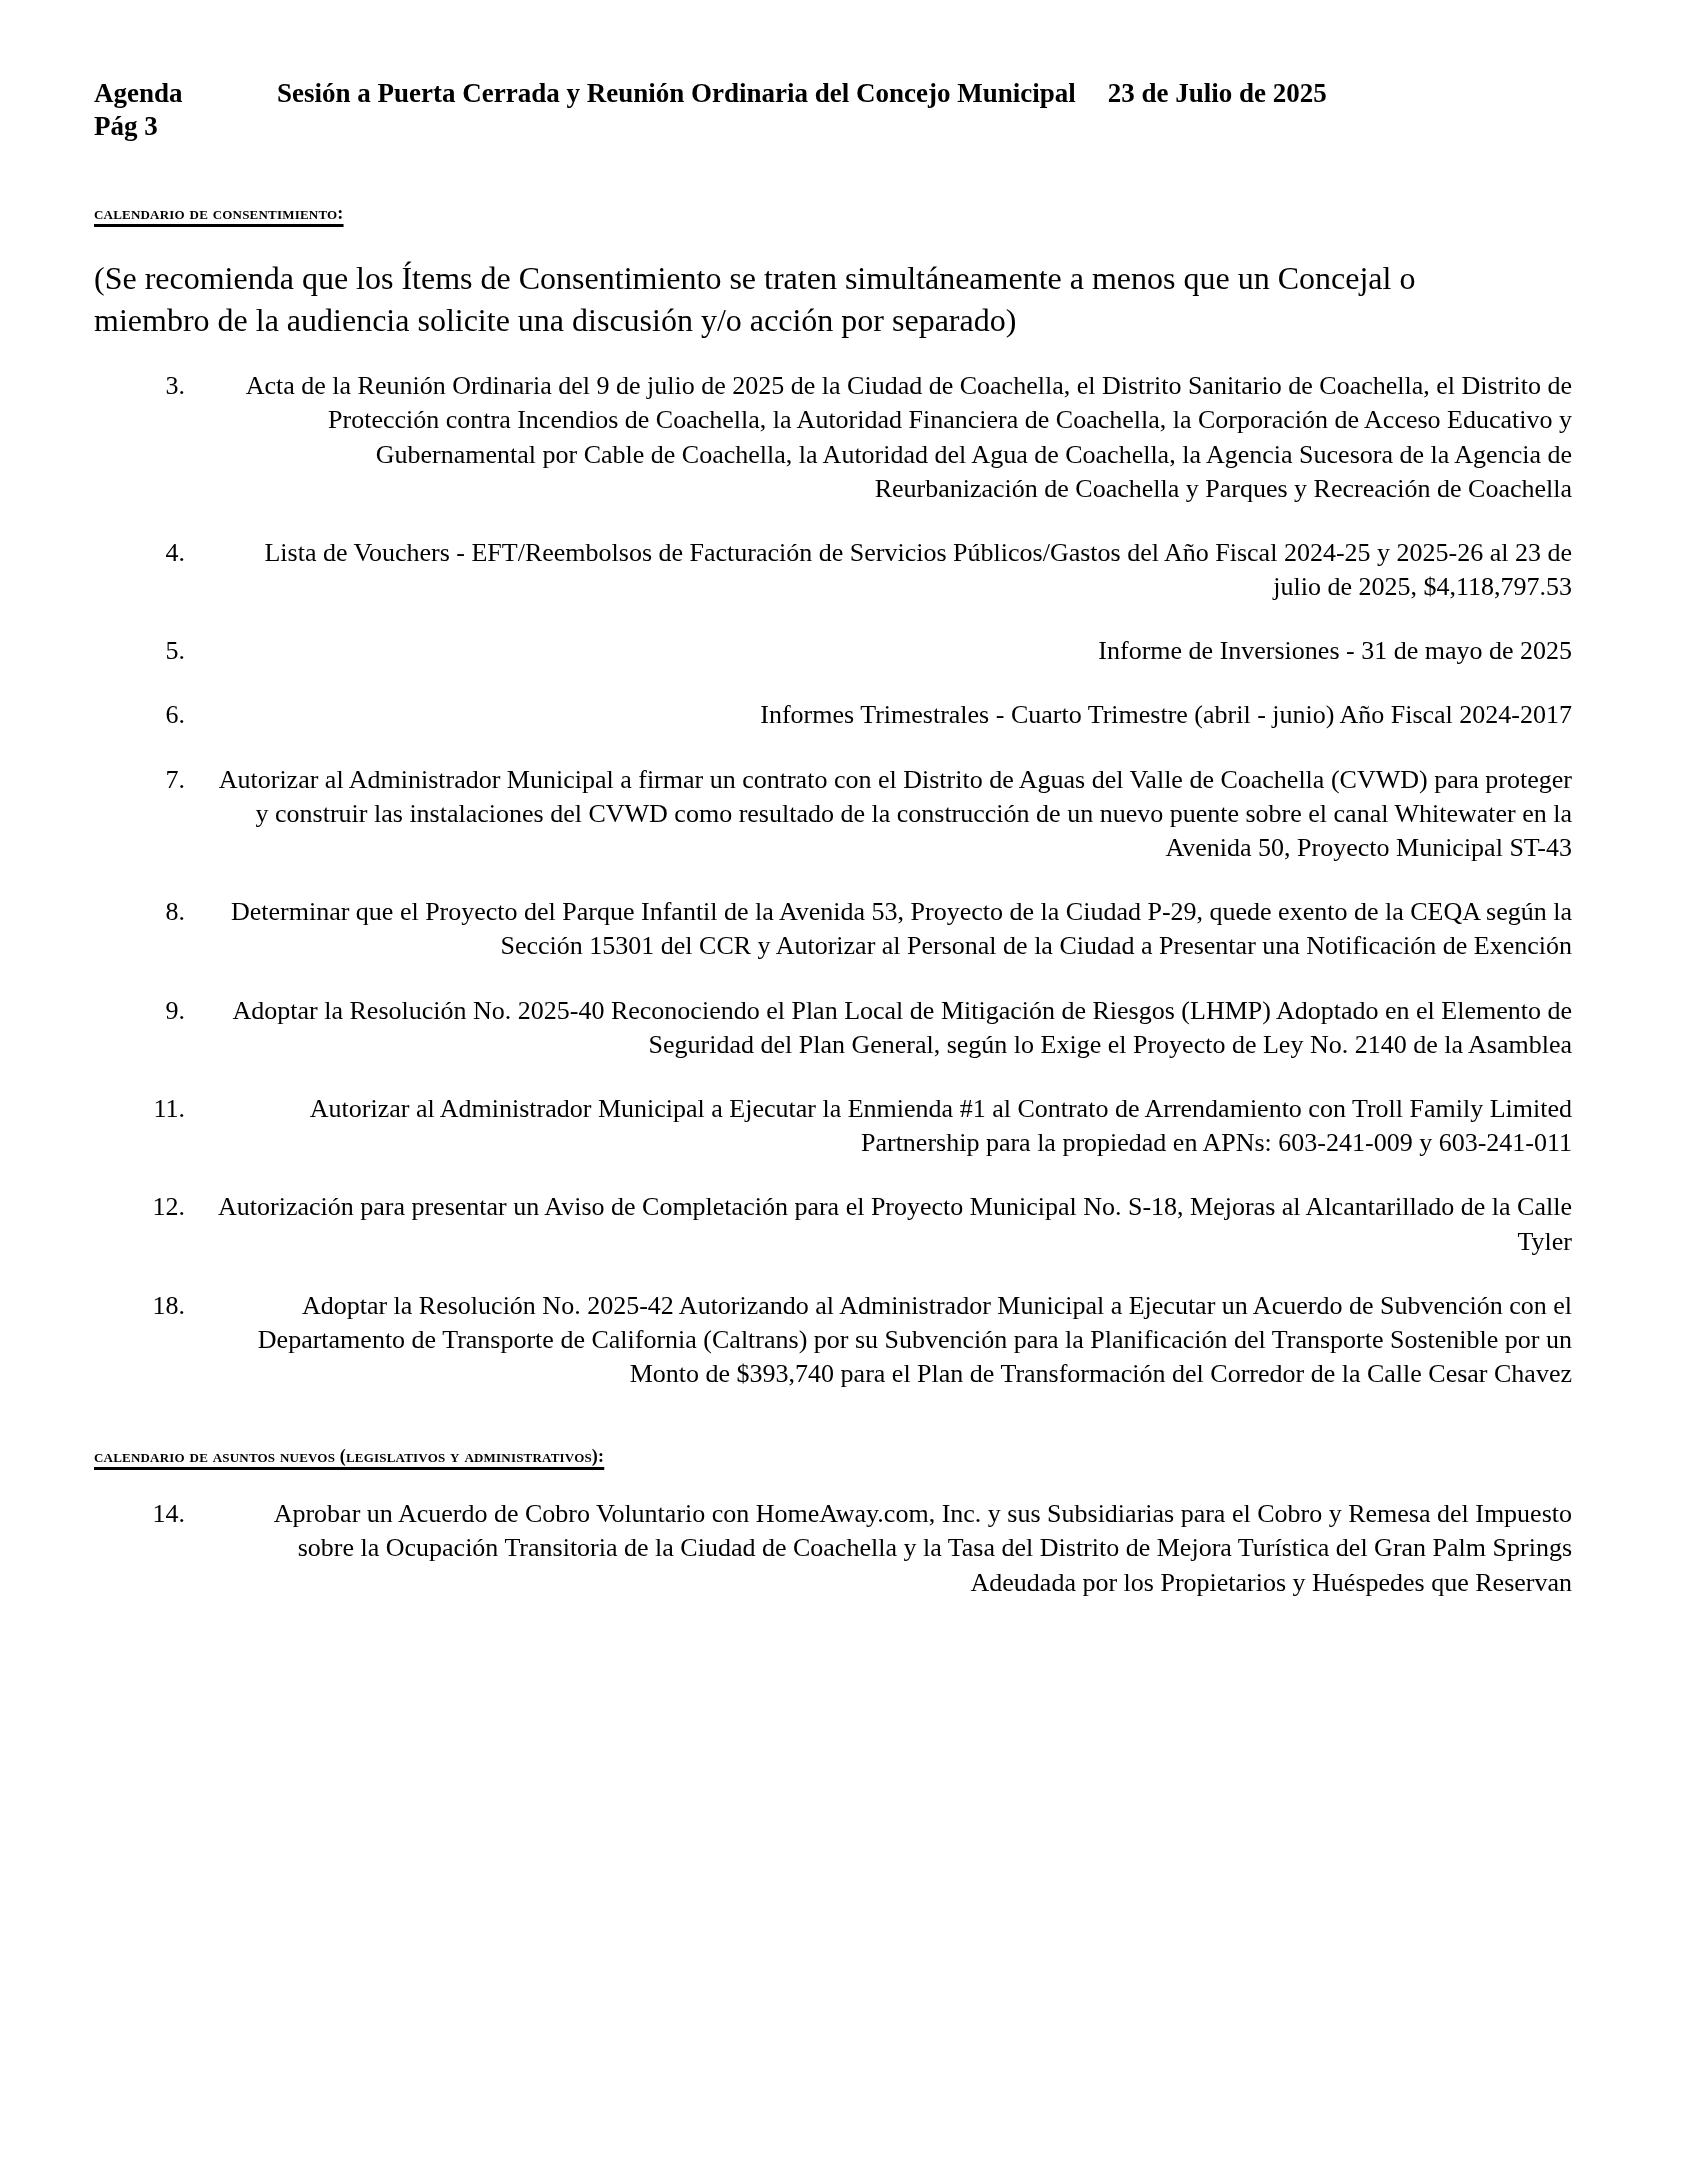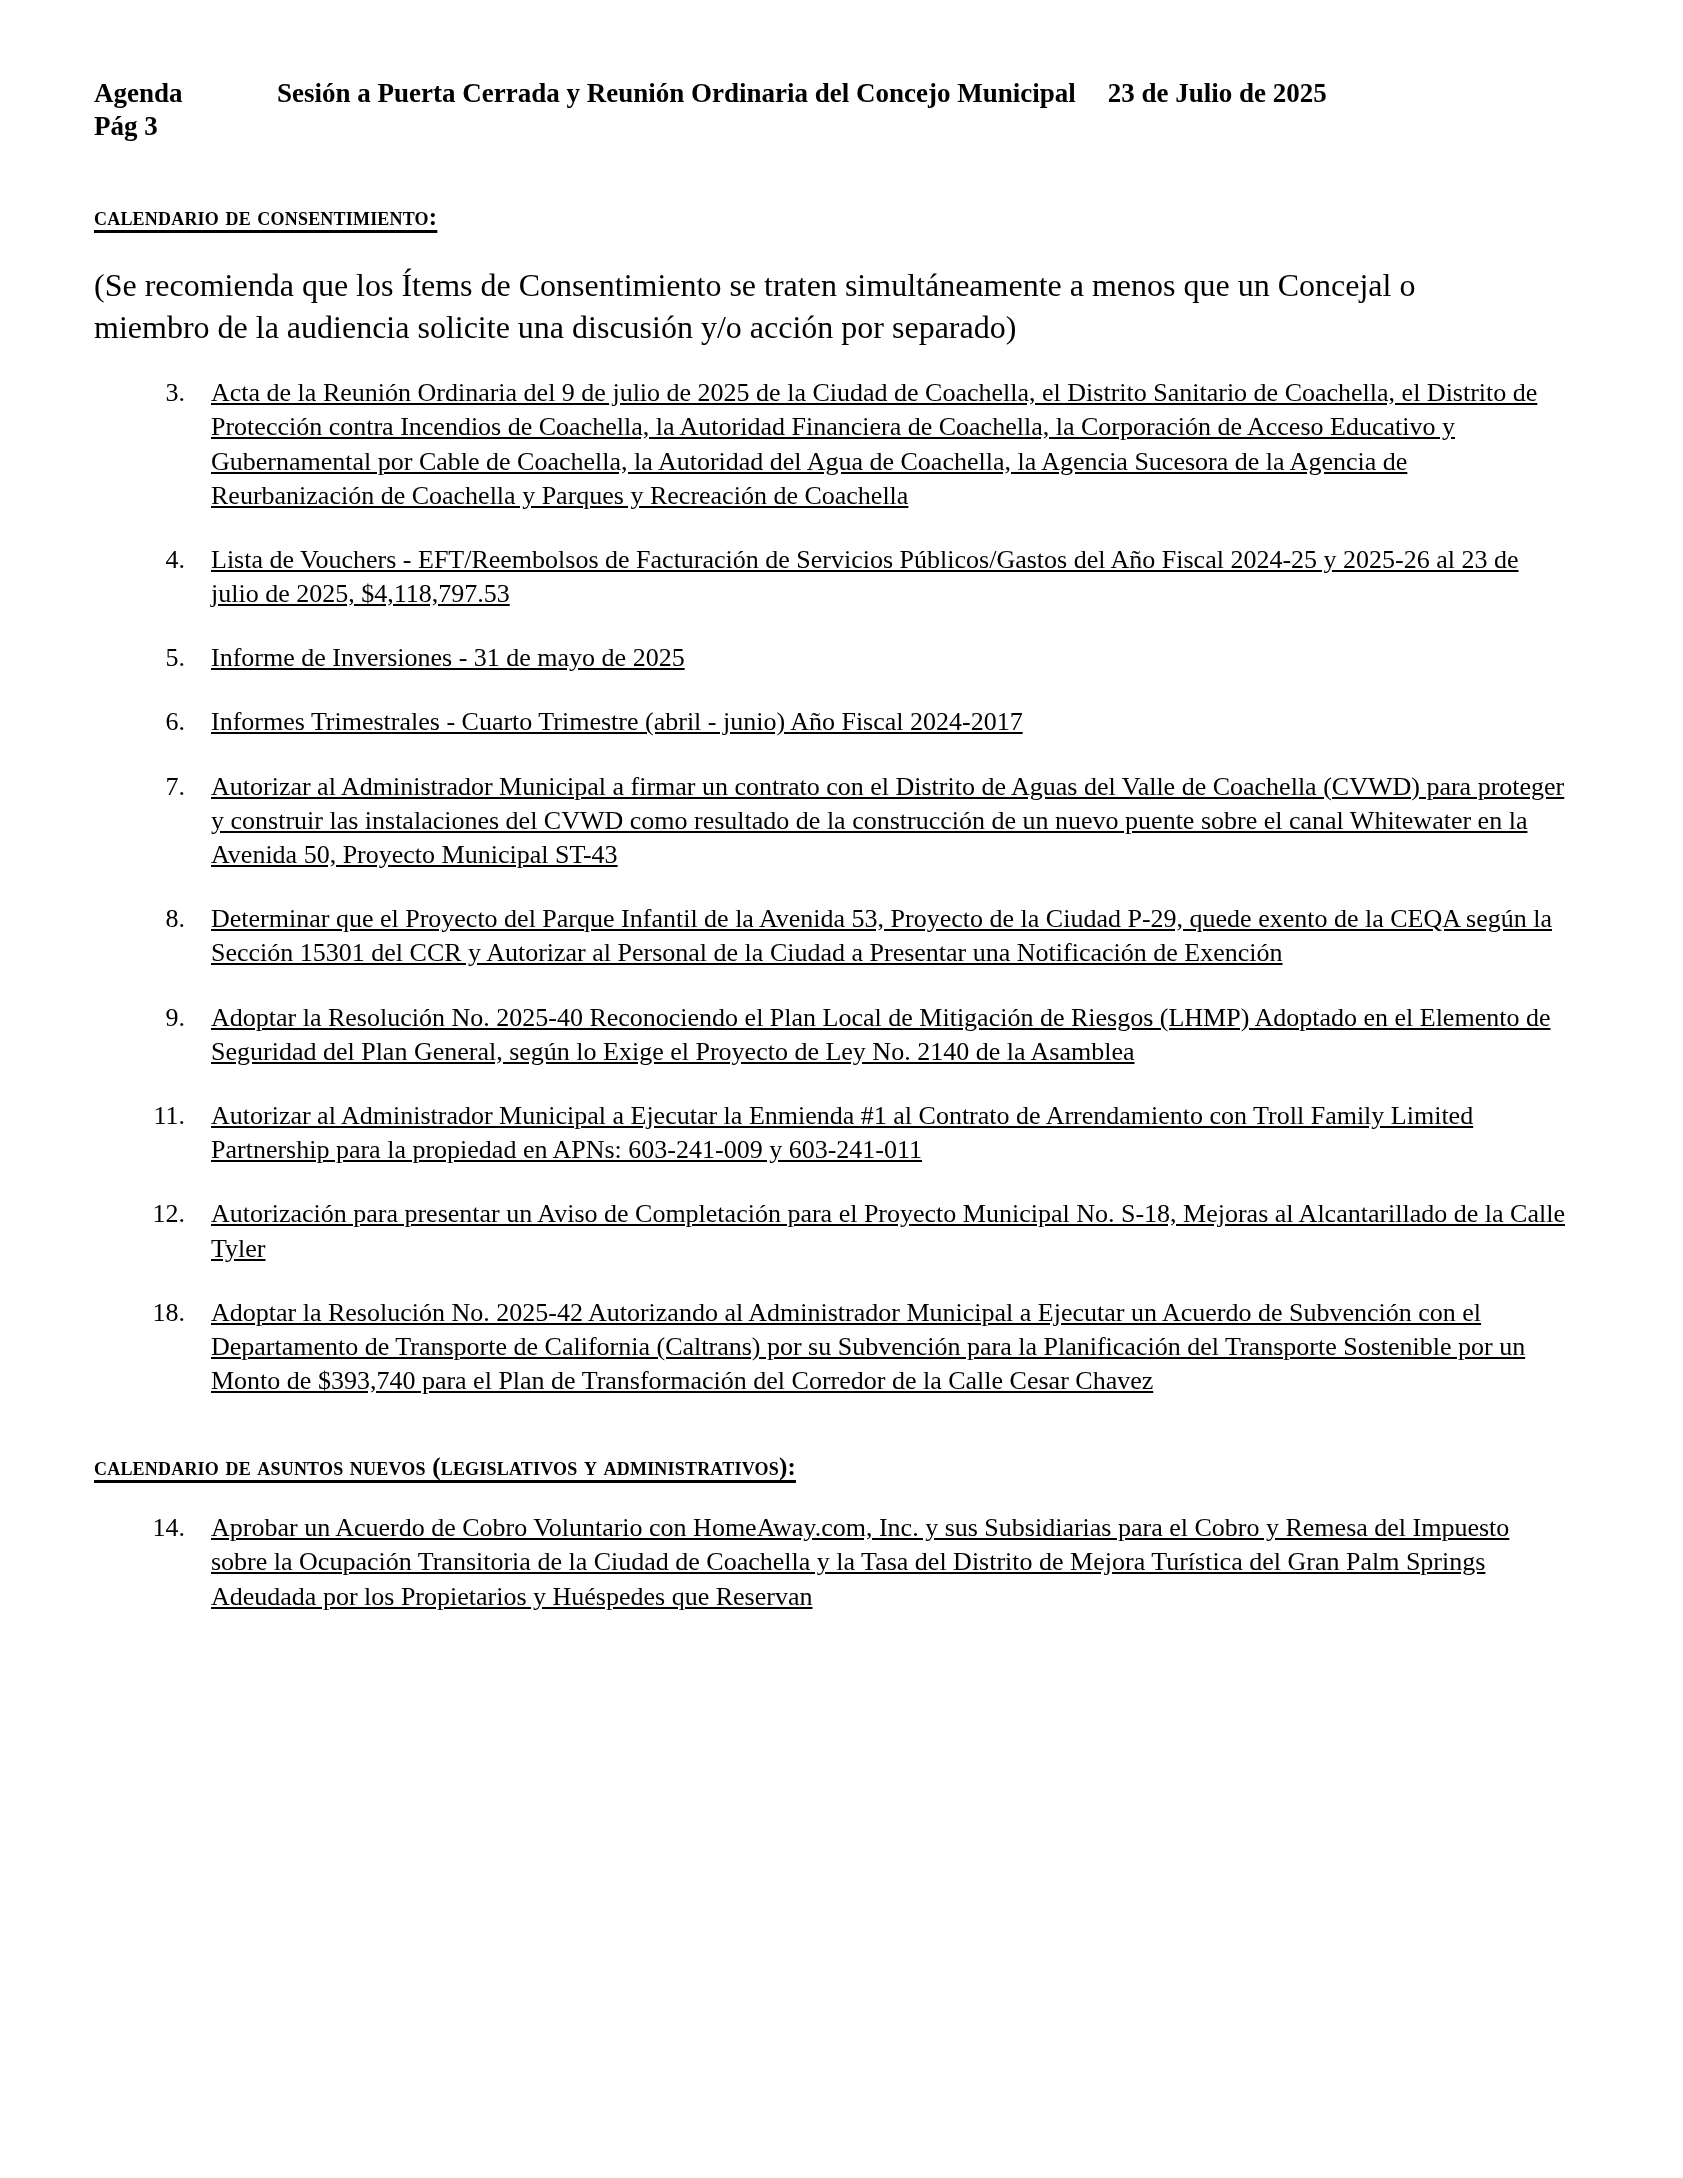--- a/index.html
+++ b/index.html
@@ -49,21 +49,21 @@
     vertical-align: top;
     padding-left: 32px;
   }
   .hdr-page {
     display: block;
   }
 
   
   .section-heading {
     font-weight: bold;
-    font-size: 25px;
+    font-size: 18px;
     font-variant: small-caps;
     text-transform: lowercase;
     text-decoration: underline;
     text-underline-offset: 5px;
     text-decoration-thickness: 2.5px;
     letter-spacing: 0.2px;
     margin: 55px 0 0 0;
   }
   .section-heading.first { margin-top: 59px; }
 
@@ -94,22 +94,21 @@
     position: absolute;
     left: 0;
     top: 0;
     width: 91px;
     text-align: right;
     font-size: 26px;
     line-height: 1.315;
   }
   .item-text {
     display: block;
-    text-align: left;
-    text-decoration: underline;
+    text-align: right;
   }
 
   .new-business-list { margin-top: 30px; }
 </style>
 </head>
 <body>
 
 <div class="page">
 
   <div class="doc-header">

